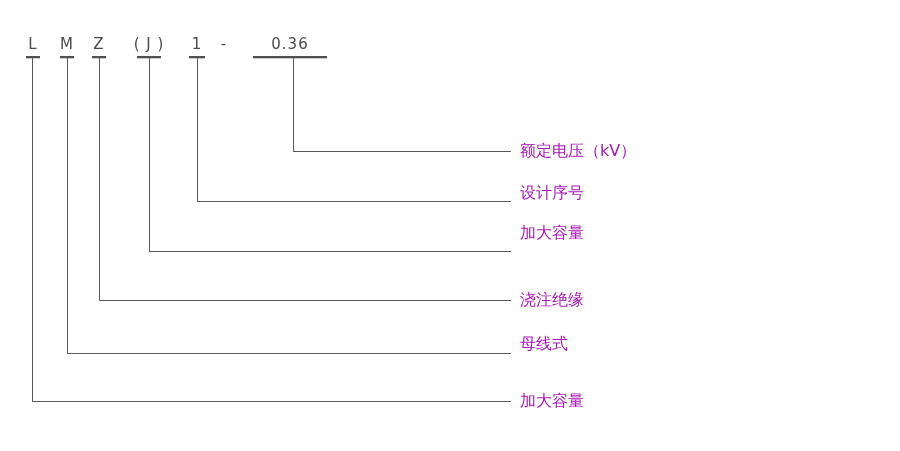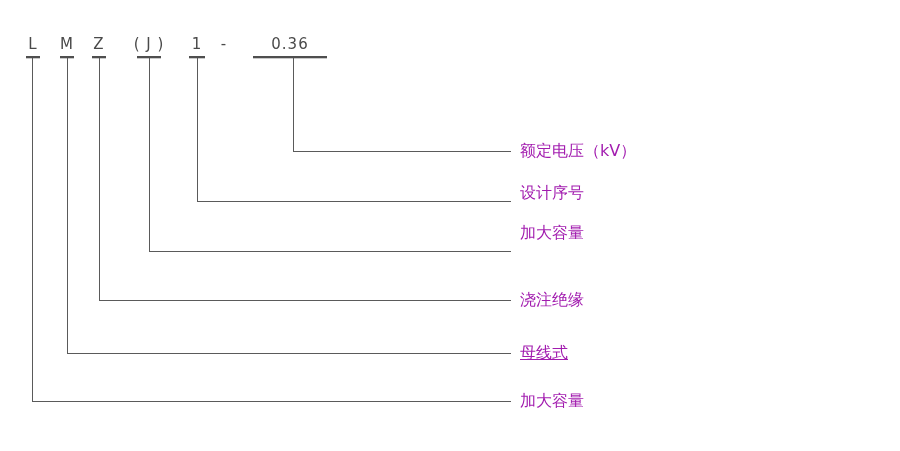--- a/index.html
+++ b/index.html
@@ -66,21 +66,21 @@
   .meaning {
     position: absolute; left: 520px;
     font-size: 16px; line-height: 18px;
     color: #a21caf;
     white-space: nowrap;
   }
   .m-r0 { top: 142px; }
   .m-r1 { top: 184px; }
   .m-r2 { top: 224px; }
   .m-r3 { top: 291px; }
-  .m-r4 { top: 344px; text-decoration: underline; }
+  .m-r4 { top: 335px; }
   .m-r5 { top: 392px; }
 </style>
 </head>
 <body>
 
 <div class="stage">
 
   <span class="code-text ct-l">L</span>
   <span class="code-text ct-m">M</span>
   <span class="code-text ct-z">Z</span>

